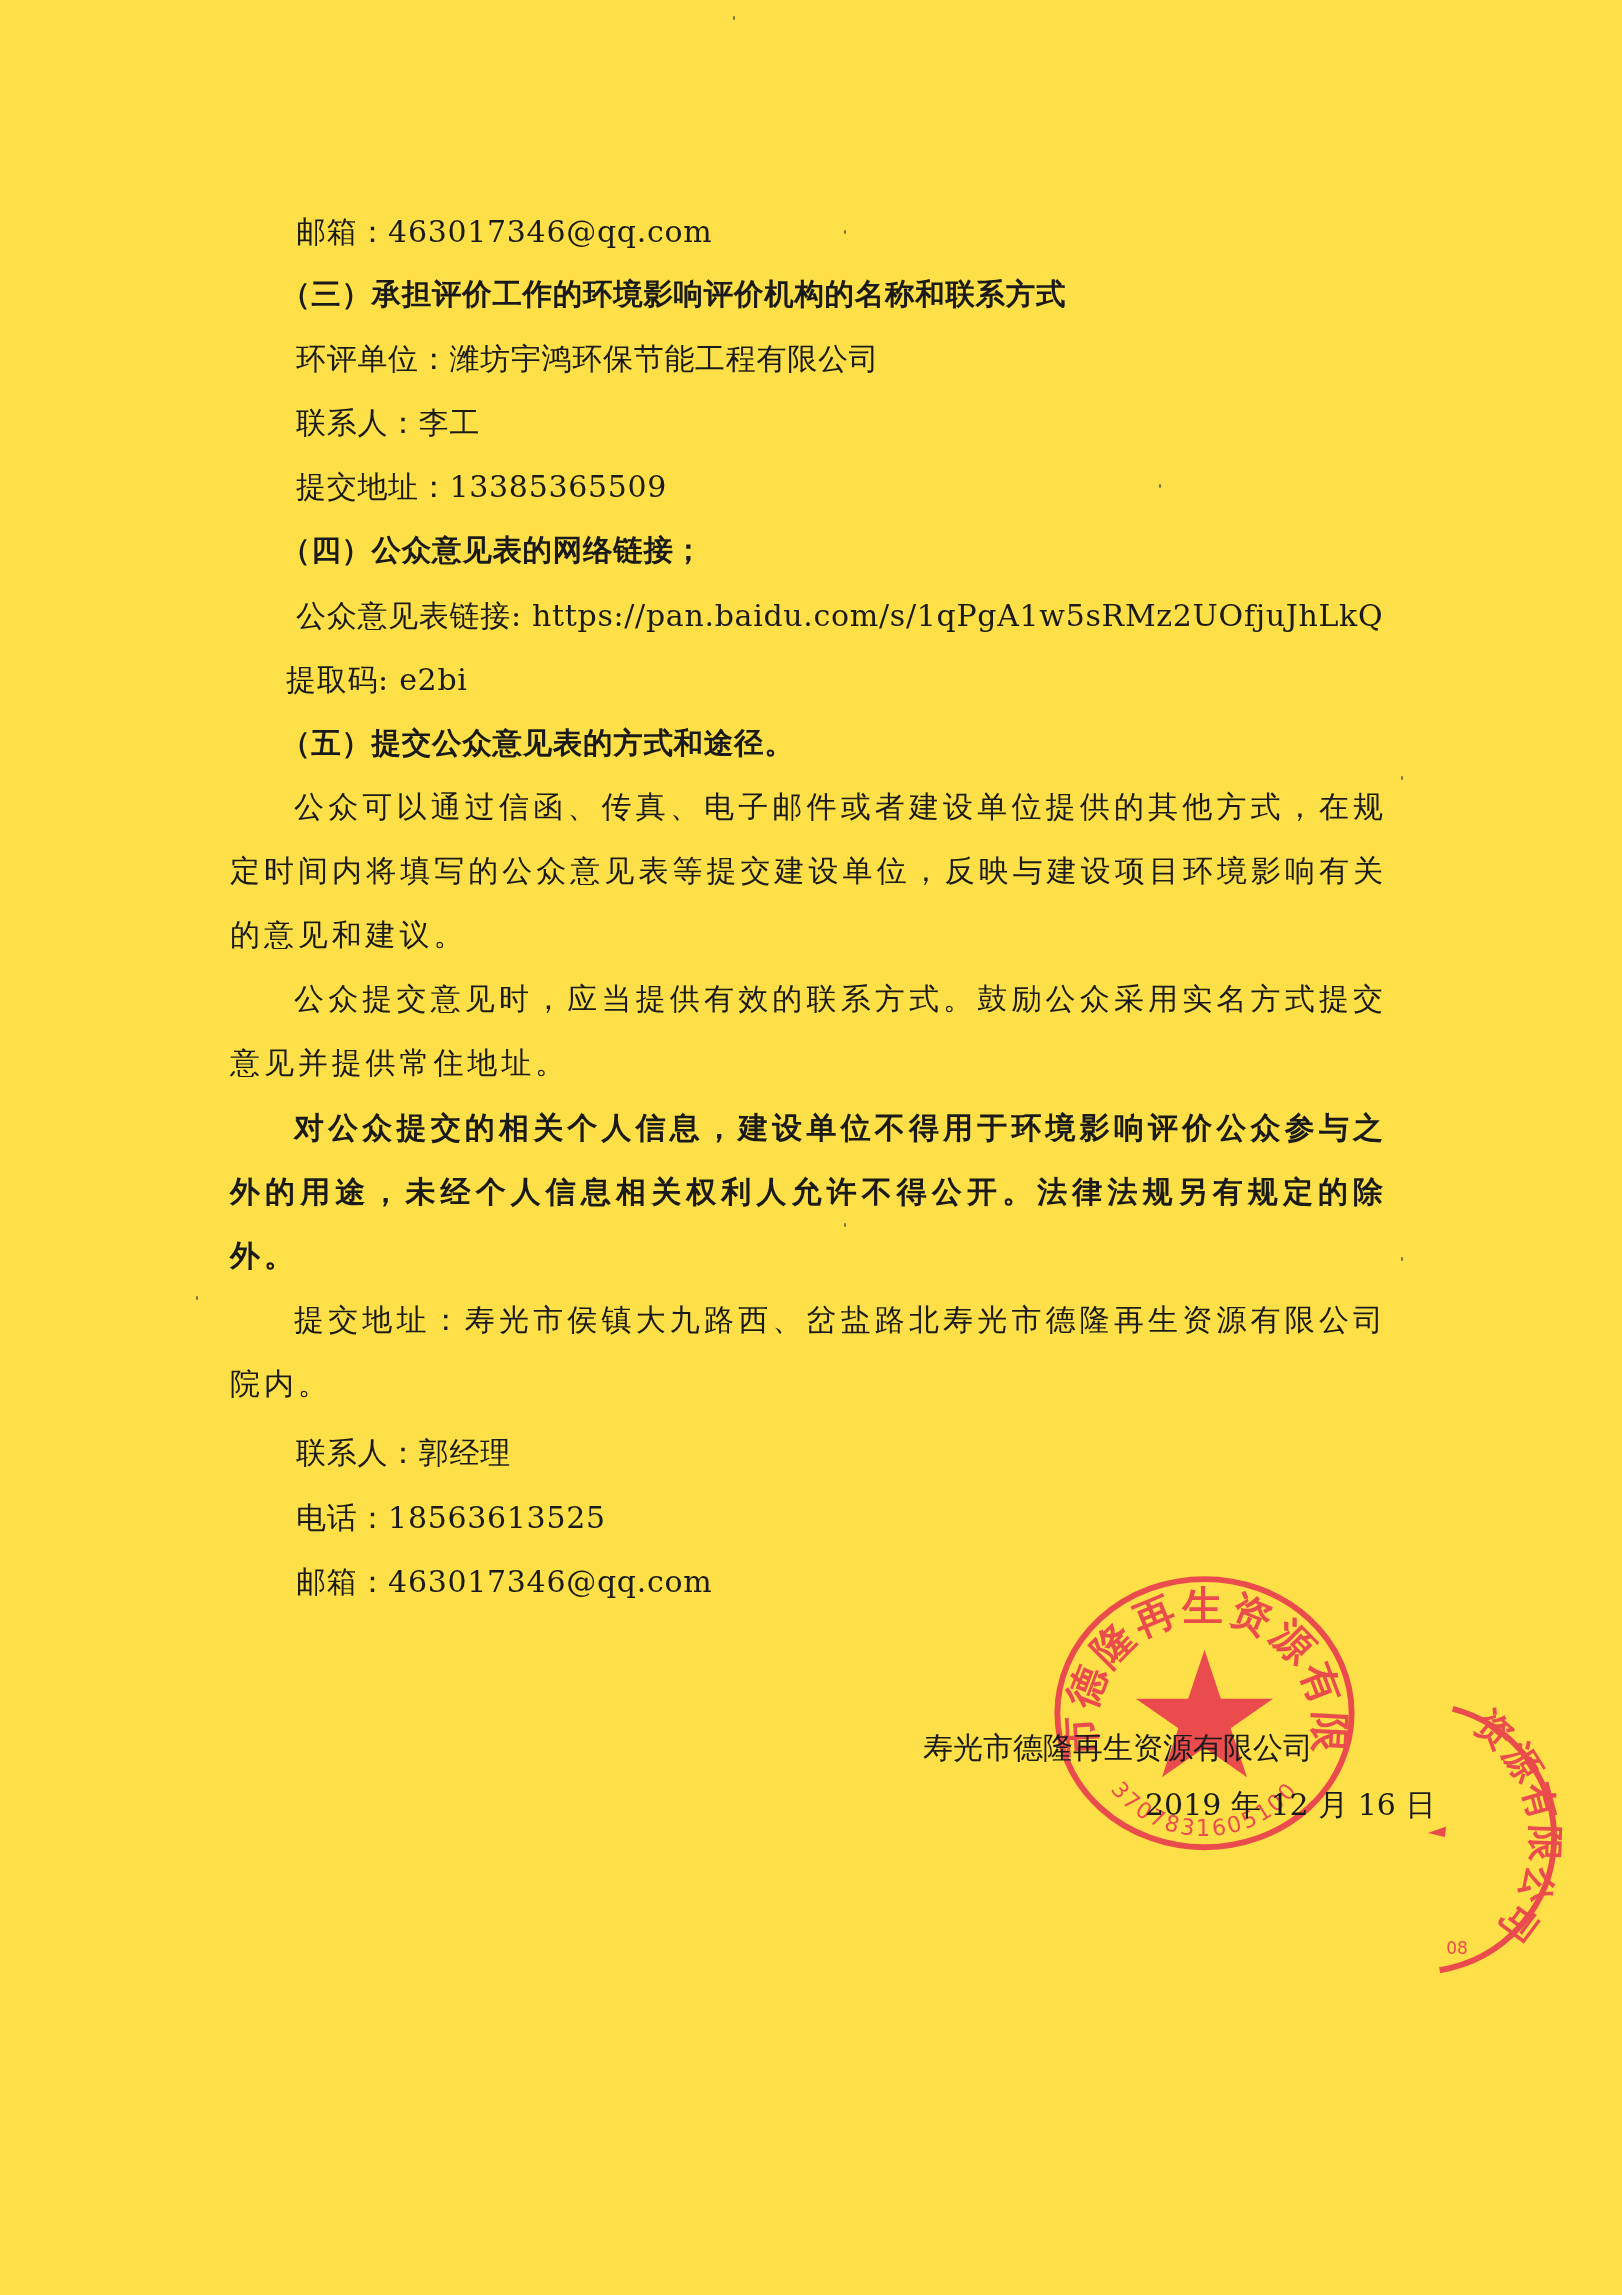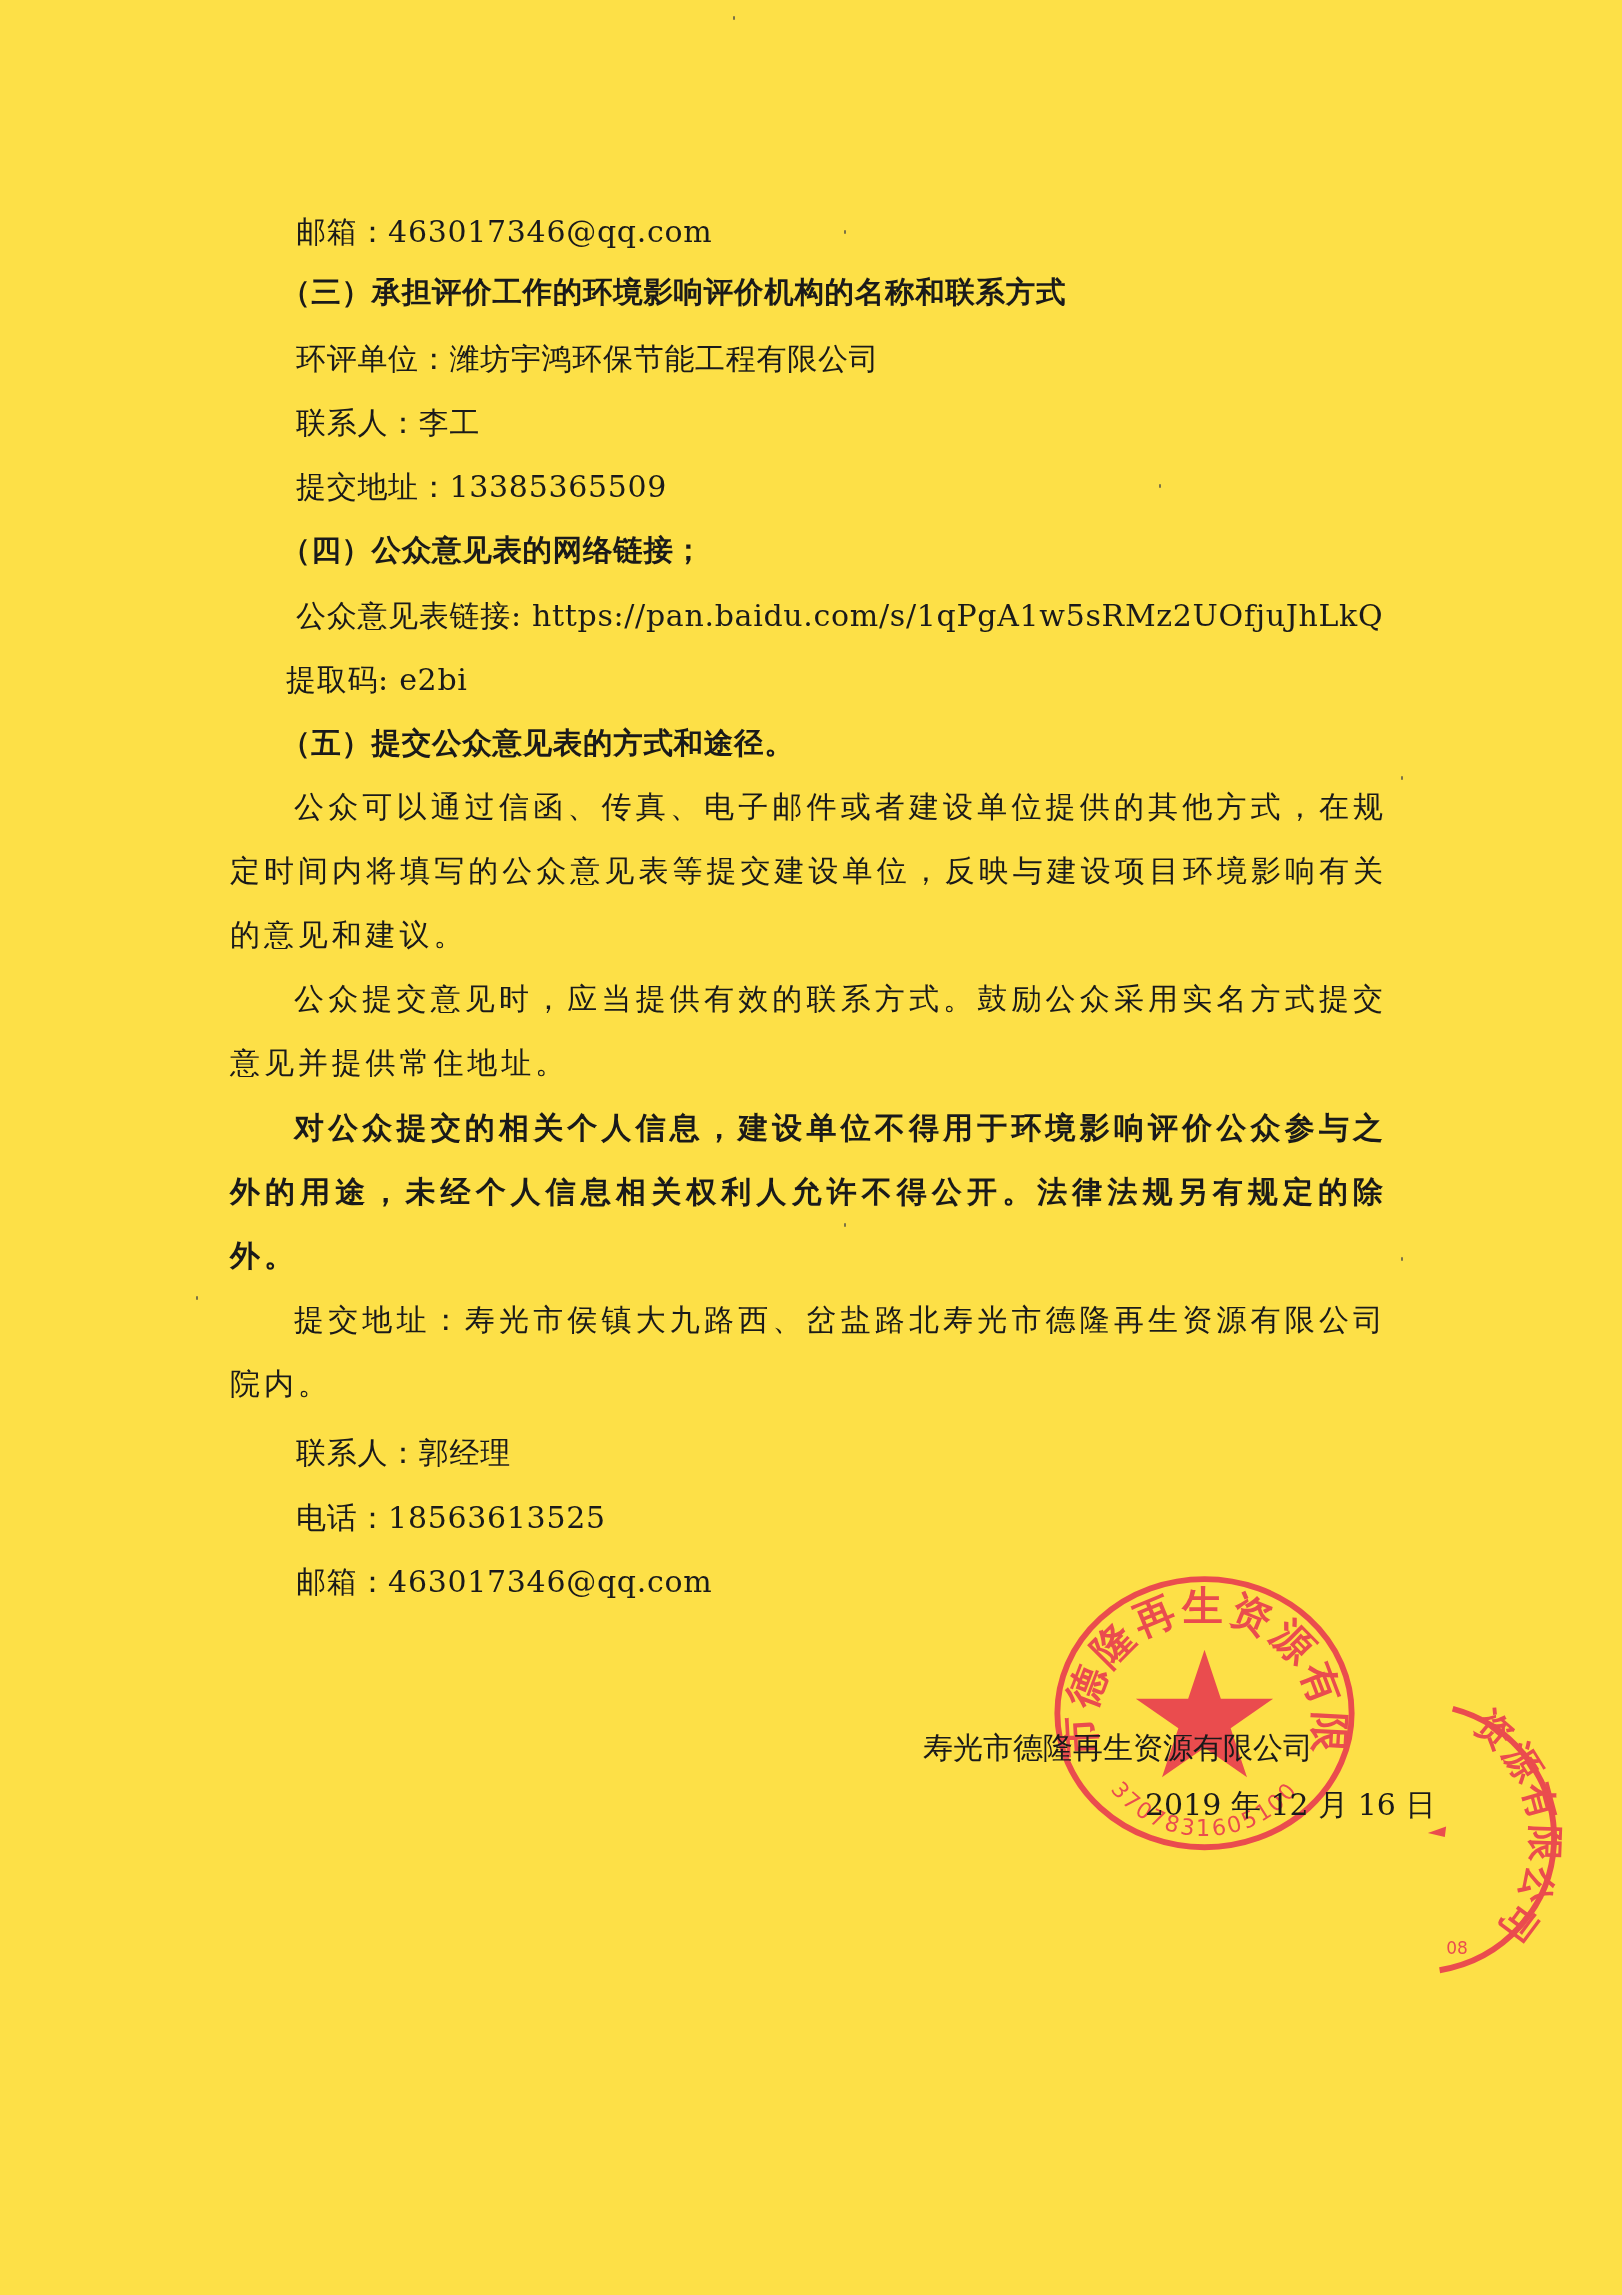--- a/index.html
+++ b/index.html
@@ -67,21 +67,21 @@
   </style>
 </head>
 <body>
 
 <div class="page">
 
   <div class="line" style="left:296px; top:212px;">
     <span>邮箱：</span><span>463017346@qq.com</span>
   </div>
 
-  <div class="line heading" style="left:281px; top:275px;font-family:Liberation Mono, monospace;">（三）承担评价工作的环境影响评价机构的名称和联系方式</div>
+  <div class="line heading" style="left:281px; top:275px;">（三）承担评价工作的环境影响评价机构的名称和联系方式</div>
 
   <div class="line" style="left:296px; top:339px;">
     <span>环评单位：</span><span>潍坊宇鸿环保节能工程有限公司</span>
   </div>
 
   <div class="line" style="left:296px; top:403px;">
     <span>联系人：</span><span>李工</span>
   </div>
 
   <div class="line" style="left:296px; top:467px;">

